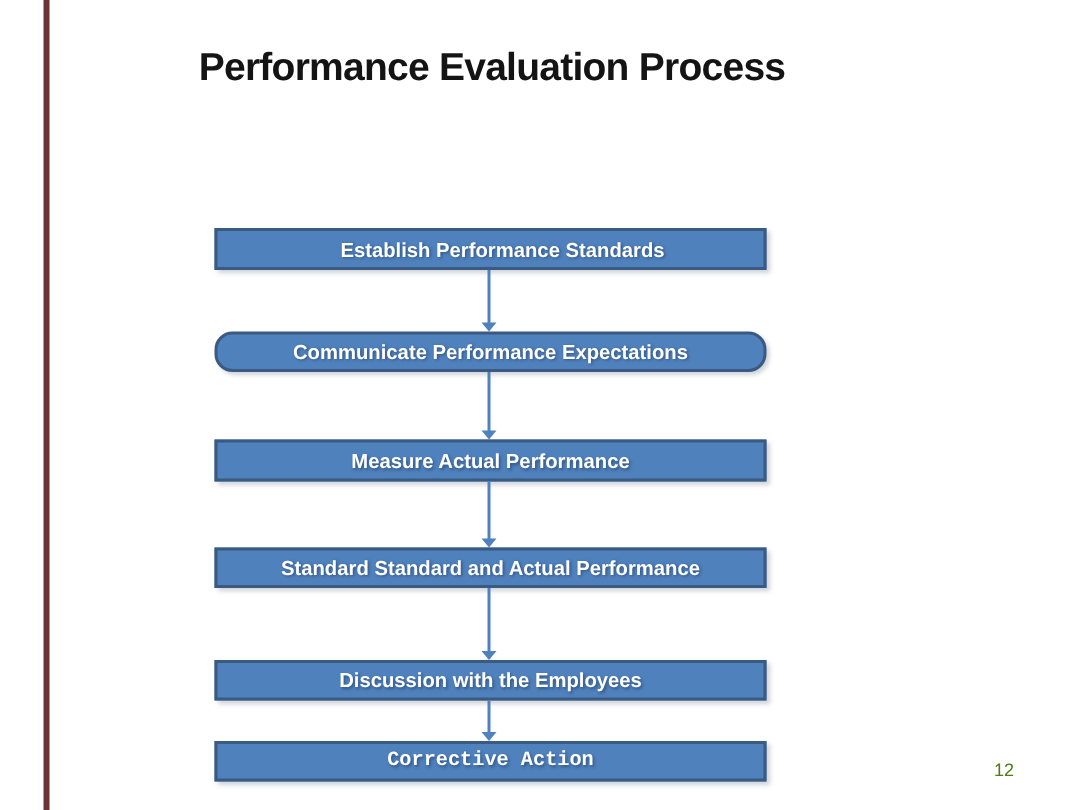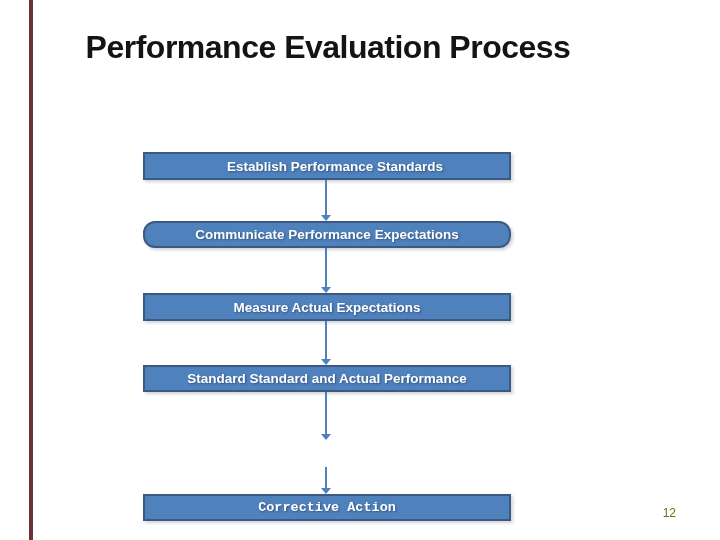--- a/index.html
+++ b/index.html
@@ -22,21 +22,21 @@
     width: 4px;
     height: 540px;
     background: #6b3336;
   }
   .slide-title {
     position: absolute;
     top: 29px;
     left: 0;
     width: 656px;
     text-align: center;
-    font-size: 32px;
+    font-size: 26px;
     font-weight: 600;
     letter-spacing: -0.5px;
     color: #141414;
     white-space: nowrap;
   }
   .flow-box {
     position: absolute;
     left: 143px;
     width: 368px;
     box-sizing: border-box;
@@ -104,30 +104,31 @@
   <div class="flow-box step-0">Establish Performance Standards</div>
 
   <div class="connector conn-0"></div>
   <div class="arrowhead arr-0"></div>
 
   <div class="flow-box step-1">Communicate Performance Expectations</div>
 
   <div class="connector conn-1"></div>
   <div class="arrowhead arr-1"></div>
 
-  <div class="flow-box step-2">Measure Actual Expectations</div>
+  <div class="flow-box step-2">Measure Actual Performance</div>
 
   <div class="connector conn-2"></div>
   <div class="arrowhead arr-2"></div>
 
   <div class="flow-box step-3">Standard Standard and Actual Performance</div>
 
   <div class="connector conn-3"></div>
   <div class="arrowhead arr-3"></div>
 
+  <div class="flow-box step-4">Discussion with the Employees</div>
 
   <div class="connector conn-4"></div>
   <div class="arrowhead arr-4"></div>
 
   <div class="flow-box step-5">Corrective Action</div>
 
   <div class="page-number">12</div>
 
 </div>
 

